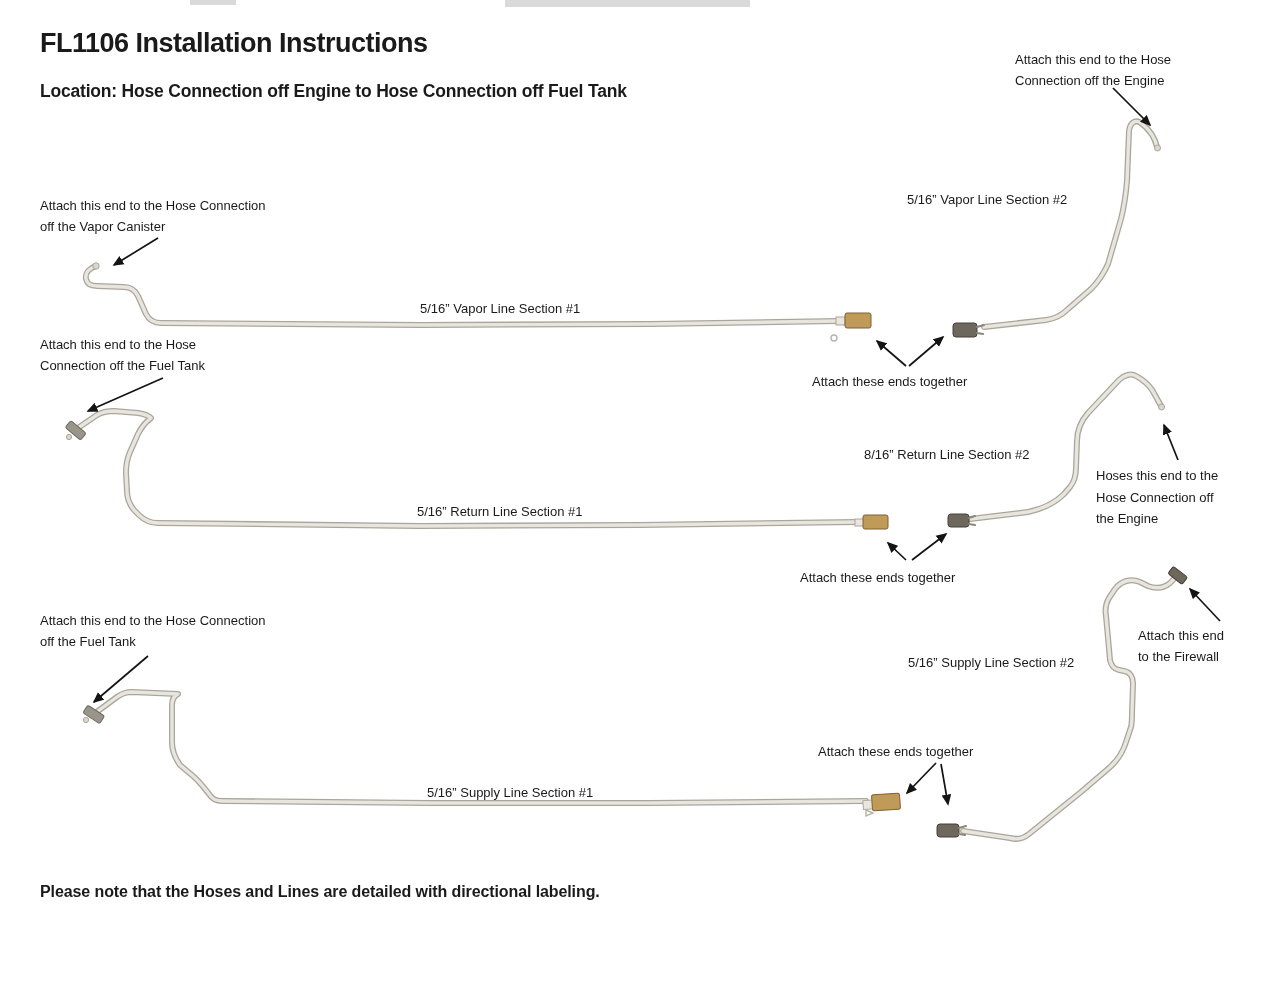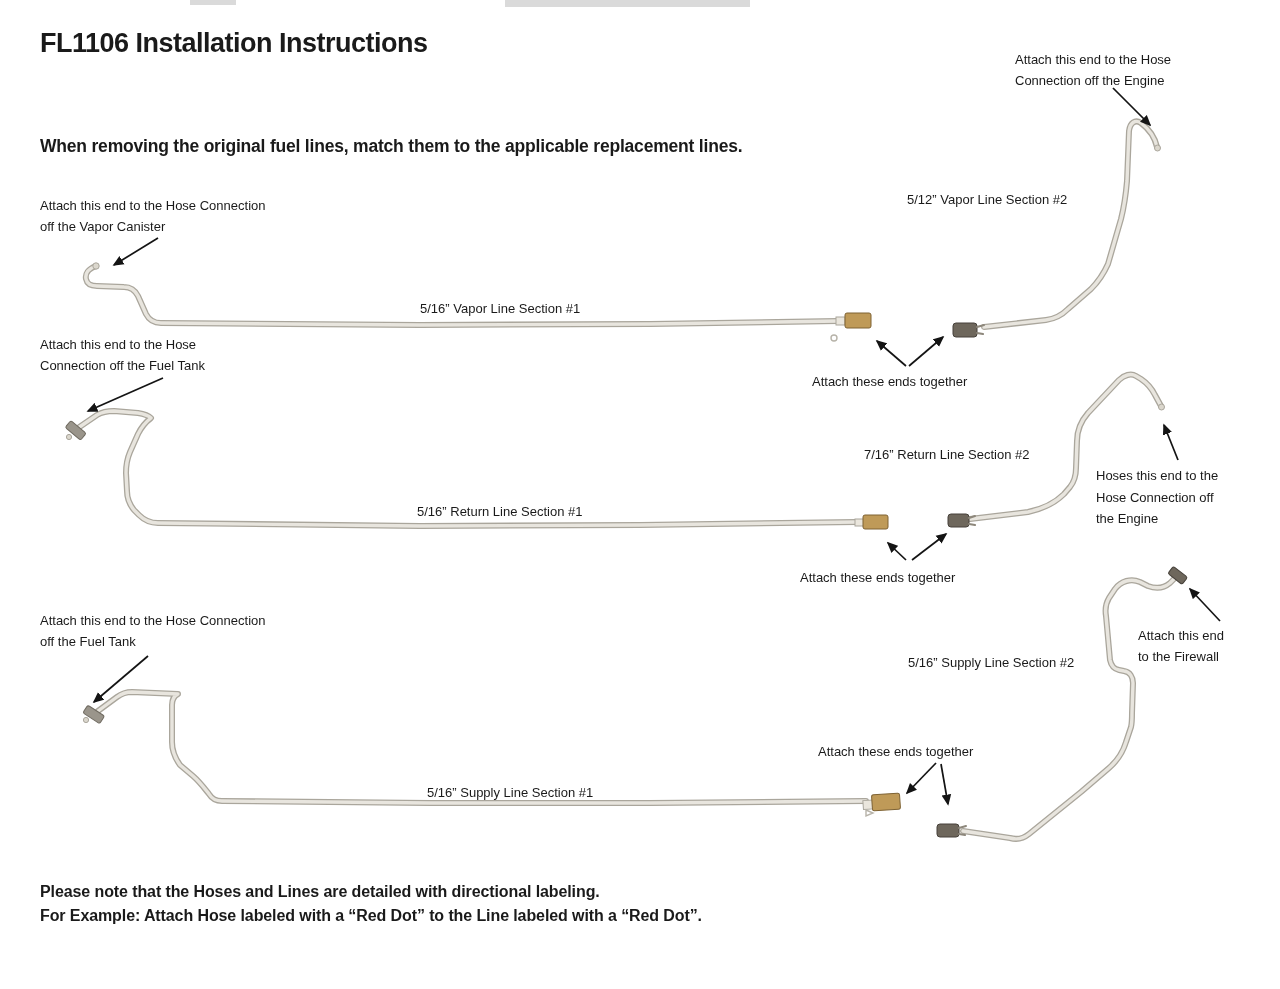--- a/index.html
+++ b/index.html
@@ -132,42 +132,41 @@
     <path class="arrow" marker-end="url(#ah)" d="M906 560 L 888 543"></path>
     <path class="arrow" marker-end="url(#ah)" d="M912 560 L 946 534"></path>
     <path class="arrow" marker-end="url(#ah)" d="M1178 460 L 1164 425"></path>
     <path class="arrow" marker-end="url(#ah)" d="M148 656 L 94 702"></path>
     <path class="arrow" marker-end="url(#ah)" d="M1220 621 L 1190 589"></path>
     <path class="arrow" marker-end="url(#ah)" d="M936 763 L 907 793"></path>
     <path class="arrow" marker-end="url(#ah)" d="M941 764 L 948 804"></path>
   </svg>
 
   <div class="lbl title" style="left:40px;top:33px;">FL1106 Installation Instructions</div>
-  <div class="lbl subhead" style="left:40px;top:136px;">When removing the original fuel lines, match them to the applicable replacement lines.</div>
+  <div class="lbl subhead" style="left:40px;top:81px;">Location: Hose Connection off Engine to Hose Connection off Fuel Tank</div>
 
   <div class="lbl" style="left:40px;top:195px;">Attach this end to the Hose Connection
 off the Vapor Canister</div>
   <div class="lbl" style="left:1015px;top:49px;">Attach this end to the Hose
 Connection off the Engine</div>
-  <div class="lbl nowrap" style="left:907px;top:189px;">5/12” Vapor Line Section #2</div>
+  <div class="lbl nowrap" style="left:907px;top:189px;">5/16” Vapor Line Section #2</div>
   <div class="lbl nowrap" style="left:420px;top:298px;">5/16” Vapor Line Section #1</div>
   <div class="lbl nowrap" style="left:812px;top:371px;">Attach these ends together</div>
 
   <div class="lbl" style="left:40px;top:334px;">Attach this end to the Hose
 Connection off the Fuel Tank</div>
   <div class="lbl nowrap" style="left:417px;top:501px;text-align:center;">5/16” Return Line Section #1</div>
-  <div class="lbl nowrap" style="left:864px;top:444px;">7/16” Return Line Section #2</div>
+  <div class="lbl nowrap" style="left:864px;top:444px;">8/16” Return Line Section #2</div>
   <div class="lbl nowrap" style="left:800px;top:567px;">Attach these ends together</div>
   <div class="lbl eng" style="left:1096px;top:465px;">Hoses this end to the
 Hose Connection off
 the Engine</div>
 
   <div class="lbl" style="left:40px;top:610px;">Attach this end to the Hose Connection
 off the Fuel Tank</div>
   <div class="lbl nowrap" style="left:908px;top:652px;">5/16” Supply Line Section #2</div>
   <div class="lbl" style="left:1138px;top:625px;">Attach this end
 to the Firewall</div>
   <div class="lbl nowrap" style="left:818px;top:741px;">Attach these ends together</div>
   <div class="lbl nowrap" style="left:427px;top:782px;">5/16” Supply Line Section #1</div>
 
   <div class="lbl note" style="left:40px;top:881px;">Please note that the Hoses and Lines are detailed with directional labeling.</div>
-  <div class="lbl note" style="left:40px;top:905px;">For Example: Attach Hose labeled with a “Red Dot” to the Line labeled with a “Red Dot”.</div>
 </div>
 
 </body></html>

